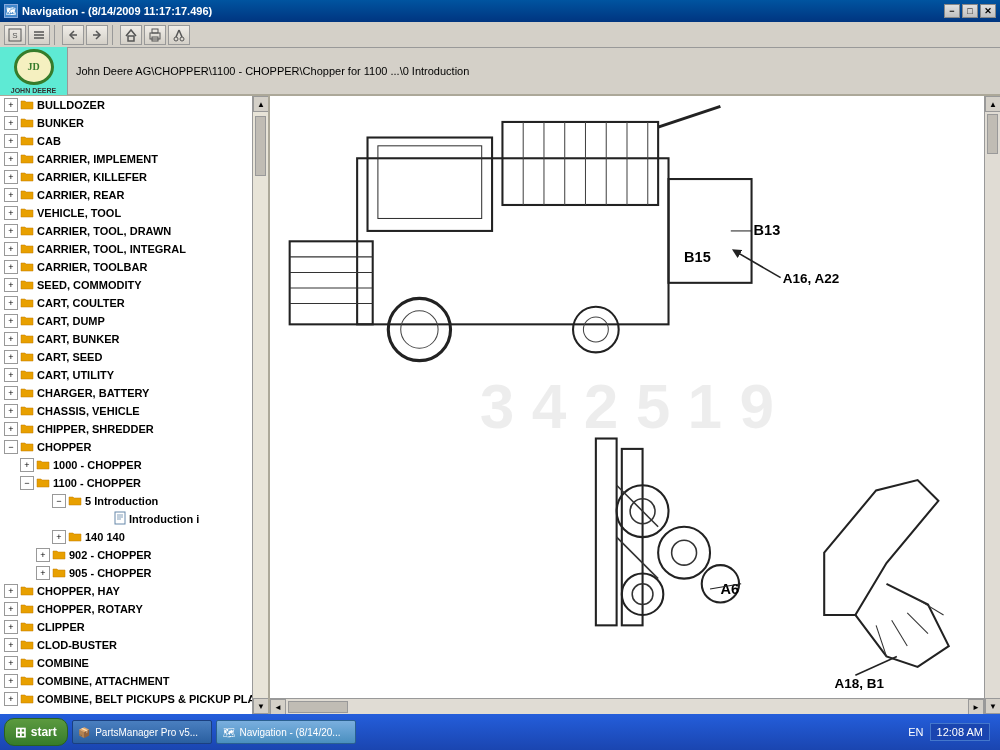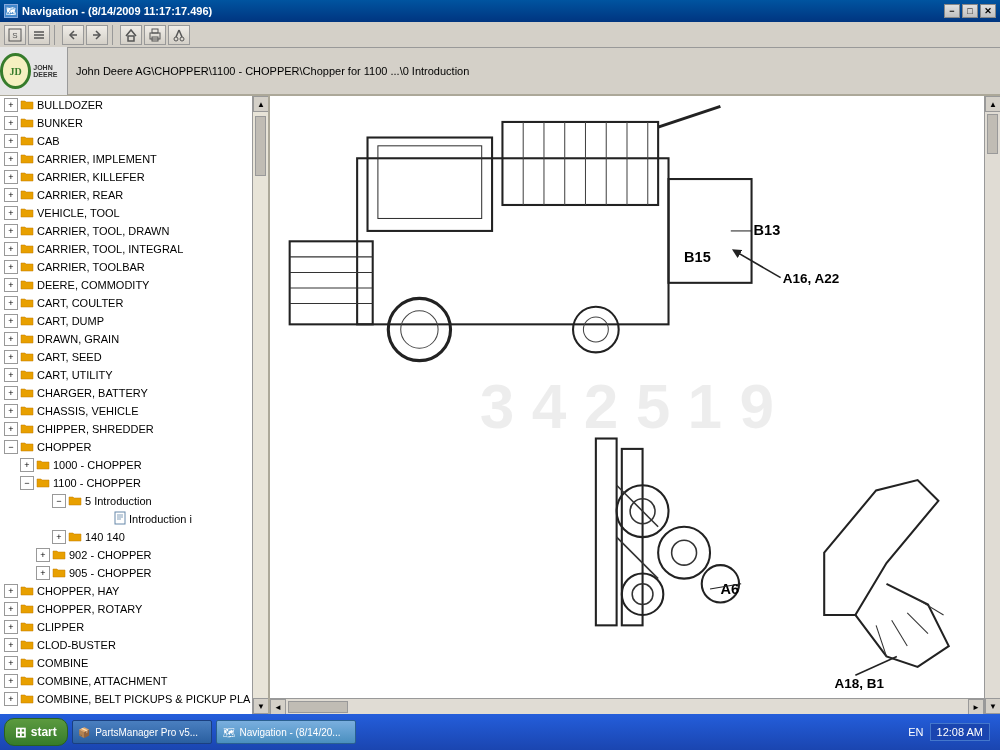--- a/index.html
+++ b/index.html
@@ -54,23 +54,23 @@
     .header-area {
       height: 48px;
       background: #d4d0c8;
       border-bottom: 2px solid #aca899;
       display: flex;
       align-items: center;
       padding: 0;
     }
     .logo-box {
       width: 68px; height: 48px;
-      background: #e5e5e5;
+      background: #5eead4;
       border-right: 1px solid #999;
-      display: flex; flex-direction: row; align-items: center; justify-content: center;
+      display: flex; flex-direction: column; align-items: center; justify-content: center;
       gap: 2px;
     }
     .logo-circle {
       width: 40px; height: 36px;
       border: 3px solid #367c2b;
       border-radius: 50%;
       display: flex; align-items: center; justify-content: center;
       background: #f5f0c0;
     }
     .logo-jd {
@@ -119,21 +119,21 @@
       border: 1px solid #999;
       background: white;
       display: flex; align-items: center; justify-content: center;
       font-size: 9px;
       margin-right: 2px;
       cursor: pointer;
       flex-shrink: 0;
     }
     .tree-expander-space { width: 14px; flex-shrink: 0; }
     .tree-icon { font-size: 10px; margin-right: 3px; color: #e8a000; flex-shrink: 0; }
-    .tree-label { font-size: 11px; }
+    .tree-label { font-size: 11px; font-weight: bold; }
     .sb-arrow {
       width: 16px; height: 16px;
       background: #d4d0c8;
       border: 1px solid #999;
       display: flex; align-items: center; justify-content: center;
       font-size: 8px;
     }
 
     
     .diagram-area {
@@ -379,42 +379,42 @@
           <span class="tree-icon"><svg width="14" height="12" viewBox="0 0 14 12">
               <path d="M1,3 L1,11 L13,11 L13,4 L6,4 L5,3 Z" fill="#e8a000" stroke="#c07800" stroke-width="0.5"></path>
             </svg></span>
           <span class="tree-label">CARRIER, TOOLBAR</span>
         </div>
         <div class="tree-item" style="padding-left: 4px;">
           <div class="tree-expander">+</div>
           <span class="tree-icon"><svg width="14" height="12" viewBox="0 0 14 12">
               <path d="M1,3 L1,11 L13,11 L13,4 L6,4 L5,3 Z" fill="#e8a000" stroke="#c07800" stroke-width="0.5"></path>
             </svg></span>
-          <span class="tree-label">DEERE, COMMODITY</span>
+          <span class="tree-label">SEED, COMMODITY</span>
         </div>
         <div class="tree-item" style="padding-left: 4px;">
           <div class="tree-expander">+</div>
           <span class="tree-icon"><svg width="14" height="12" viewBox="0 0 14 12">
               <path d="M1,3 L1,11 L13,11 L13,4 L6,4 L5,3 Z" fill="#e8a000" stroke="#c07800" stroke-width="0.5"></path>
             </svg></span>
           <span class="tree-label">CART, COULTER</span>
         </div>
         <div class="tree-item" style="padding-left: 4px;">
           <div class="tree-expander">+</div>
           <span class="tree-icon"><svg width="14" height="12" viewBox="0 0 14 12">
               <path d="M1,3 L1,11 L13,11 L13,4 L6,4 L5,3 Z" fill="#e8a000" stroke="#c07800" stroke-width="0.5"></path>
             </svg></span>
           <span class="tree-label">CART, DUMP</span>
         </div>
         <div class="tree-item" style="padding-left: 4px;">
           <div class="tree-expander">+</div>
           <span class="tree-icon"><svg width="14" height="12" viewBox="0 0 14 12">
               <path d="M1,3 L1,11 L13,11 L13,4 L6,4 L5,3 Z" fill="#e8a000" stroke="#c07800" stroke-width="0.5"></path>
             </svg></span>
-          <span class="tree-label">DRAWN, GRAIN</span>
+          <span class="tree-label">CART, BUNKER</span>
         </div>
         <div class="tree-item" style="padding-left: 4px;">
           <div class="tree-expander">+</div>
           <span class="tree-icon"><svg width="14" height="12" viewBox="0 0 14 12">
               <path d="M1,3 L1,11 L13,11 L13,4 L6,4 L5,3 Z" fill="#e8a000" stroke="#c07800" stroke-width="0.5"></path>
             </svg></span>
           <span class="tree-label">CART, SEED</span>
         </div>
         <div class="tree-item" style="padding-left: 4px;">
           <div class="tree-expander">+</div>

